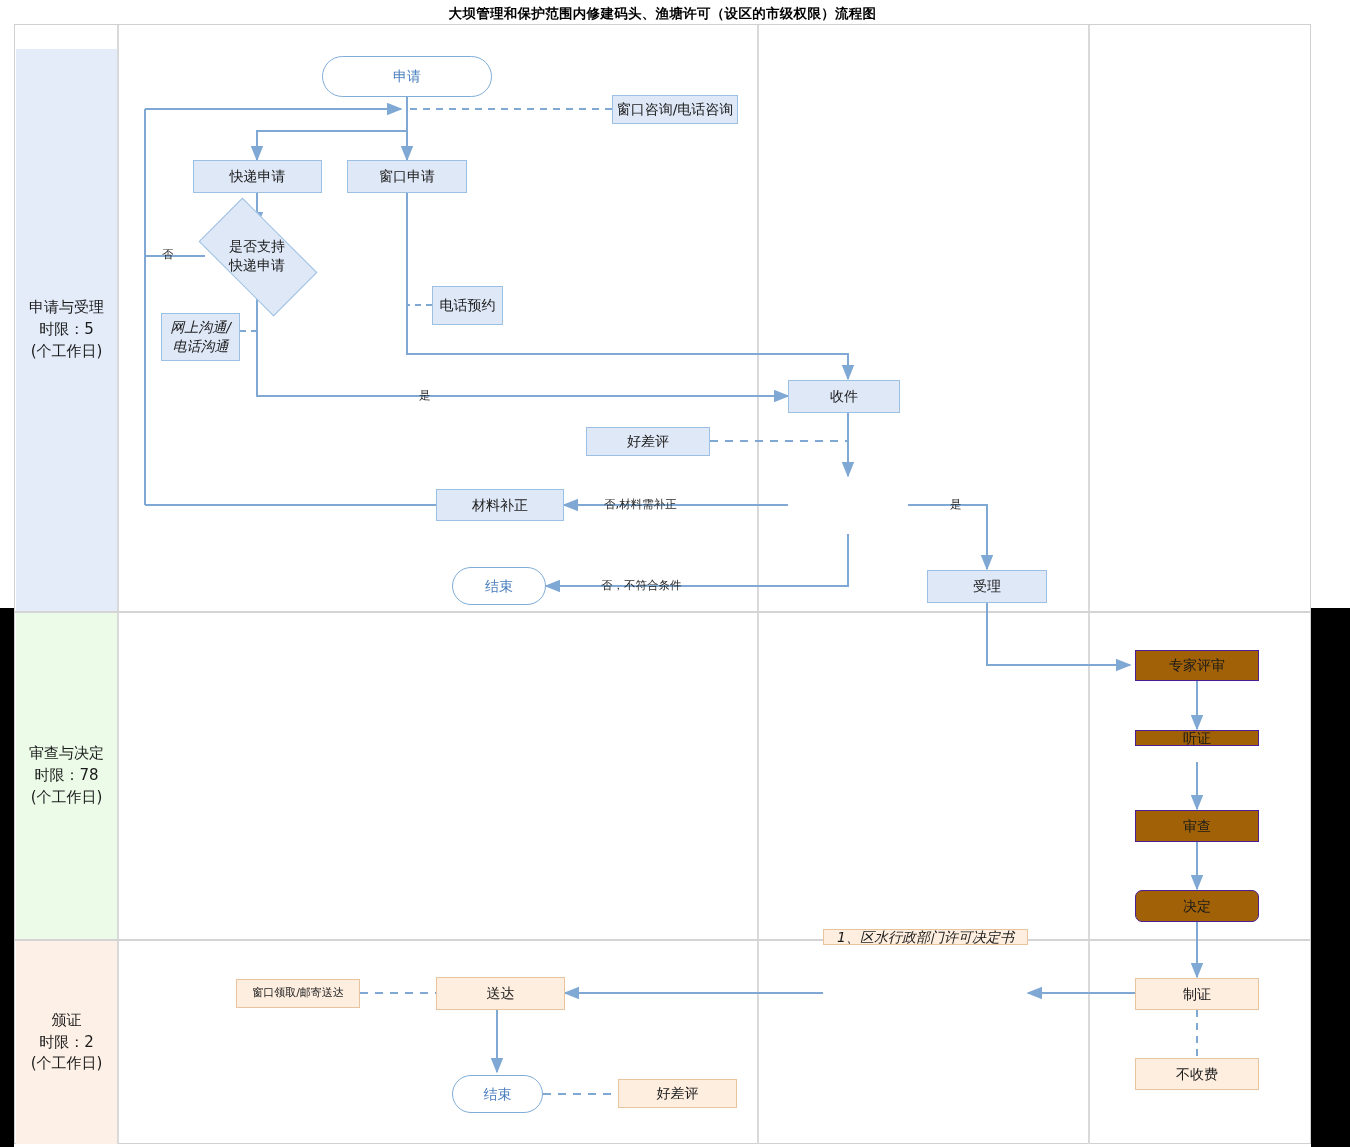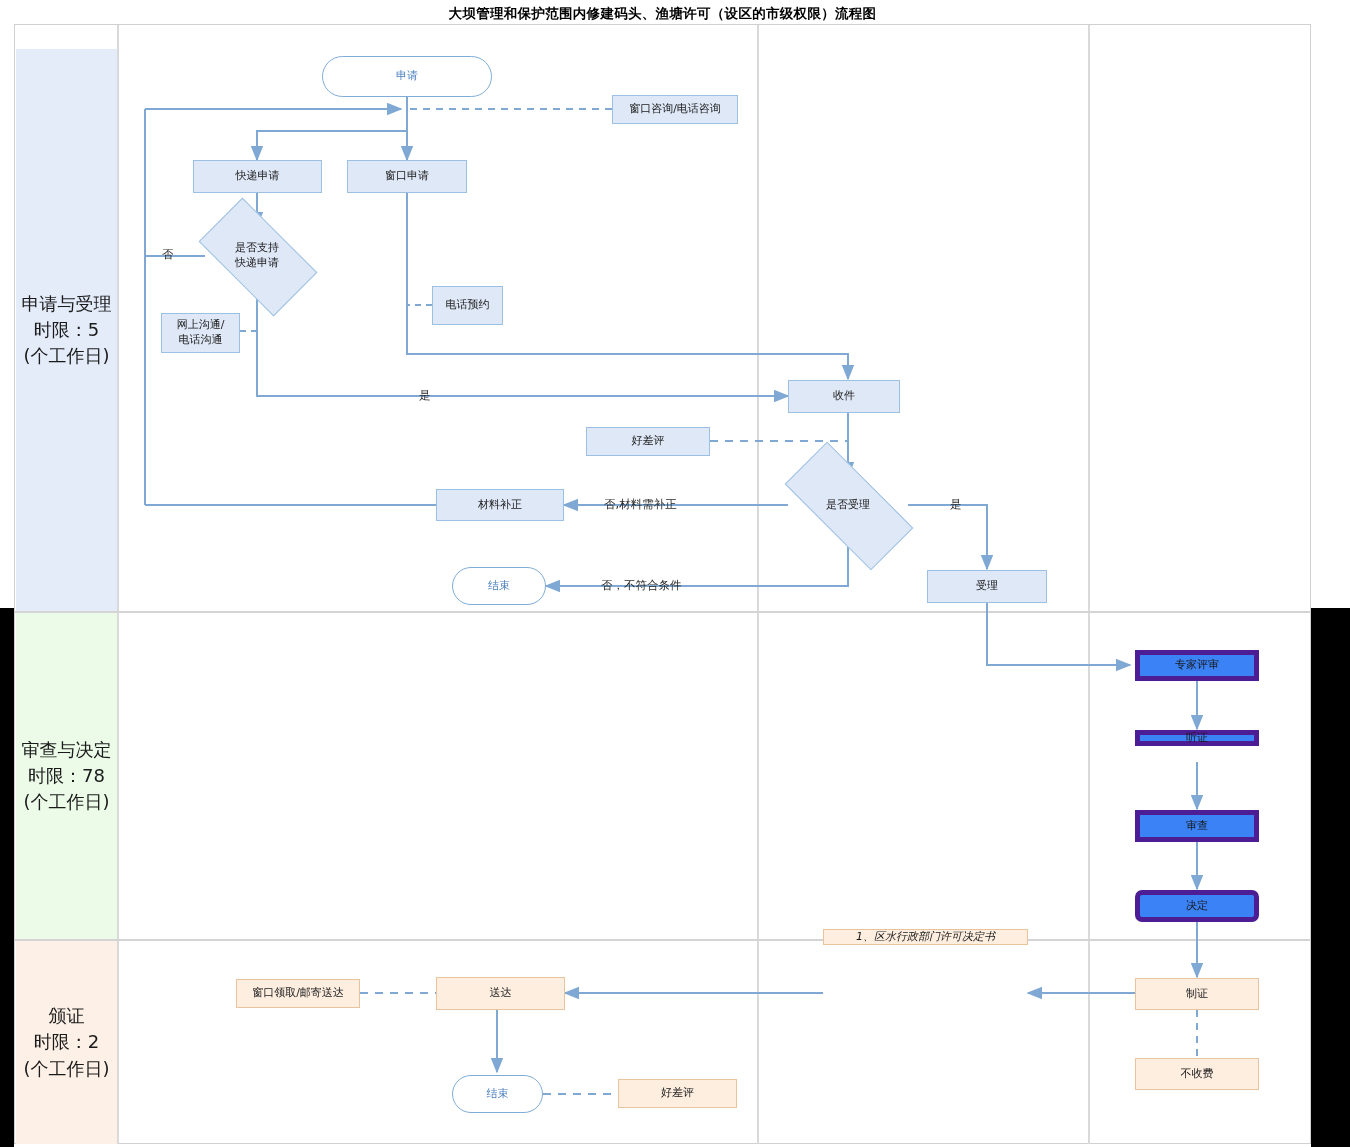--- a/index.html
+++ b/index.html
@@ -37,31 +37,31 @@
   #vsep-1{left:757px;}
   #vsep-2{left:1088px;}
 
   
   .hsep{position:absolute;left:14px;width:1297px;height:2px;background:#d4d4d4;}
   #hsep-0{top:611px;}
   #hsep-1{top:939px;}
 
   
   .phase{position:absolute;left:16px;width:101px;display:flex;align-items:center;
-         justify-content:center;text-align:center;font-size:18px;color:#1a1a1a;line-height:1.45;}
+         justify-content:center;text-align:center;font-size:15px;color:#1a1a1a;line-height:1.45;}
   #phase-0{top:49px;height:562px;background:#e4ecfa;}
   #phase-1{top:613px;height:326px;background:#ebfbe8;}
   #phase-2{top:941px;height:203px;background:#fdf0e6;}
 
   
   .node{position:absolute;box-sizing:border-box;display:flex;align-items:center;
-        justify-content:center;text-align:center;font-size:11px;line-height:1.35;
+        justify-content:center;text-align:center;font-size:14px;line-height:1.35;
         color:#1a1a1a;}
   .n-blue{background:#dfe8f7;border:1px solid #9cc0e4;}
-  .n-green{background:#3b82f6;border:5px solid #4c1d95;}
+  .n-green{background:#a16207;border:1px solid #4c1d95;}
   .n-orange{background:#fdeee0;border:1px solid #e8c49e;}
   .n-term{background:#ffffff;border:1.6px solid #7fadd8;border-radius:22px;color:#4a7fbf;}
   .n-diamond{background:transparent;border:none;color:#1a1a1a;}
   .diamond-shape{position:absolute;left:0;top:0;width:100%;height:100%;
         background:#dfe8f7;border:1px solid #9cc0e4;transform:rotate(45deg);
         transform-origin:center center;}
   .diamond-label{position:relative;z-index:2;}
 
   
   #edges{position:absolute;left:0;top:0;width:1350px;height:1147px;pointer-events:none;}
@@ -183,32 +183,28 @@
 
   <div class="node n-blue" style="left:347px;top:160px;width:120px;height:33px;">窗口申请</div>
 
   <div class="node n-diamond" style="left:205px;top:226px;width:104px;height:60px;">
     <span class="diamond-shape"></span>
     <span class="diamond-label">是否支持<br>快递申请</span>
   </div>
 
   <div class="node n-blue" style="left:432px;top:286px;width:71px;height:39px;">电话预约</div>
 
-  <div class="node n-blue" style="left:161px;top:313px;width:79px;height:40px;">
+  <div class="node n-blue" style="left:161px;top:313px;width:79px;height:48px;font-style:italic;">
     <span>网上沟通/<br>电话沟通</span>
   </div>
 
   <div class="node n-blue" style="left:788px;top:380px;width:112px;height:33px;">收件</div>
 
   <div class="node n-blue" style="left:586px;top:427px;width:124px;height:29px;">好差评</div>
 
-  <div class="node n-diamond" style="left:788px;top:476px;width:120px;height:58px;">
-    <span class="diamond-shape"></span>
-    <span class="diamond-label">是否受理</span>
-  </div>
 
   <div class="node n-blue" style="left:436px;top:489px;width:128px;height:32px;">材料补正</div>
 
   <div class="node n-term" style="left:452px;top:567px;width:94px;height:38px;">结束</div>
 
   <div class="node n-blue" style="left:927px;top:570px;width:120px;height:33px;">受理</div>
 
   <div class="node n-green" style="left:1135px;top:650px;width:124px;height:31px;">专家评审</div>
 
   <div class="node n-green" style="left:1135px;top:730px;width:124px;height:16px;">听证</div>

